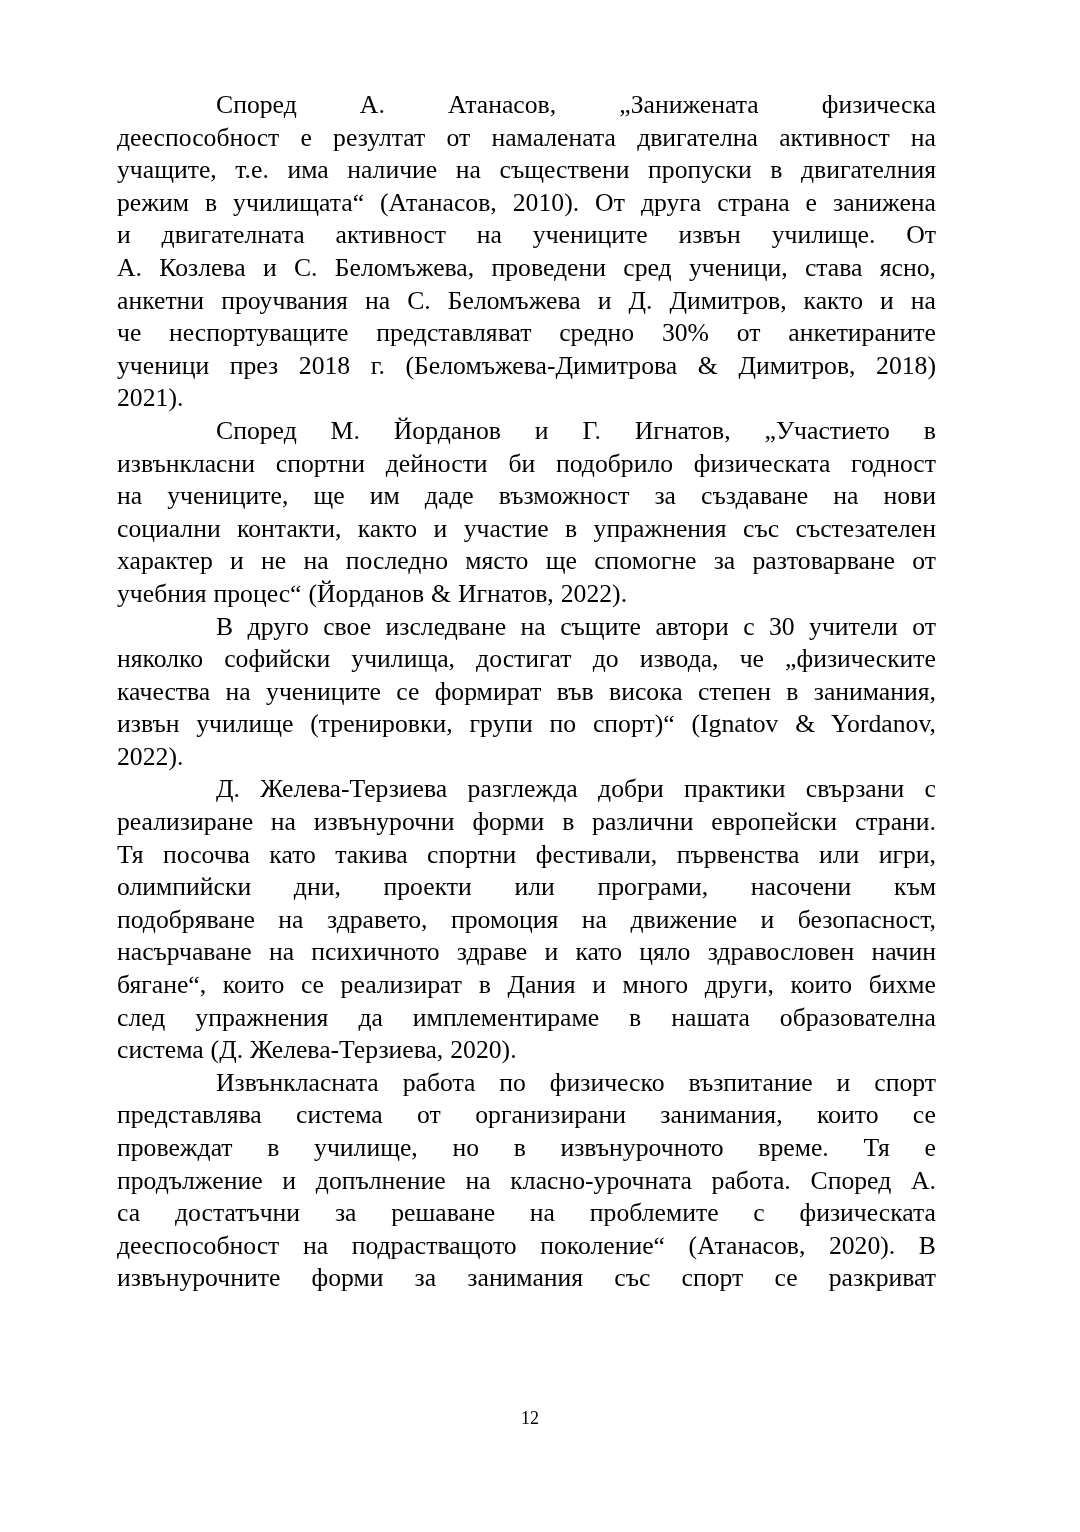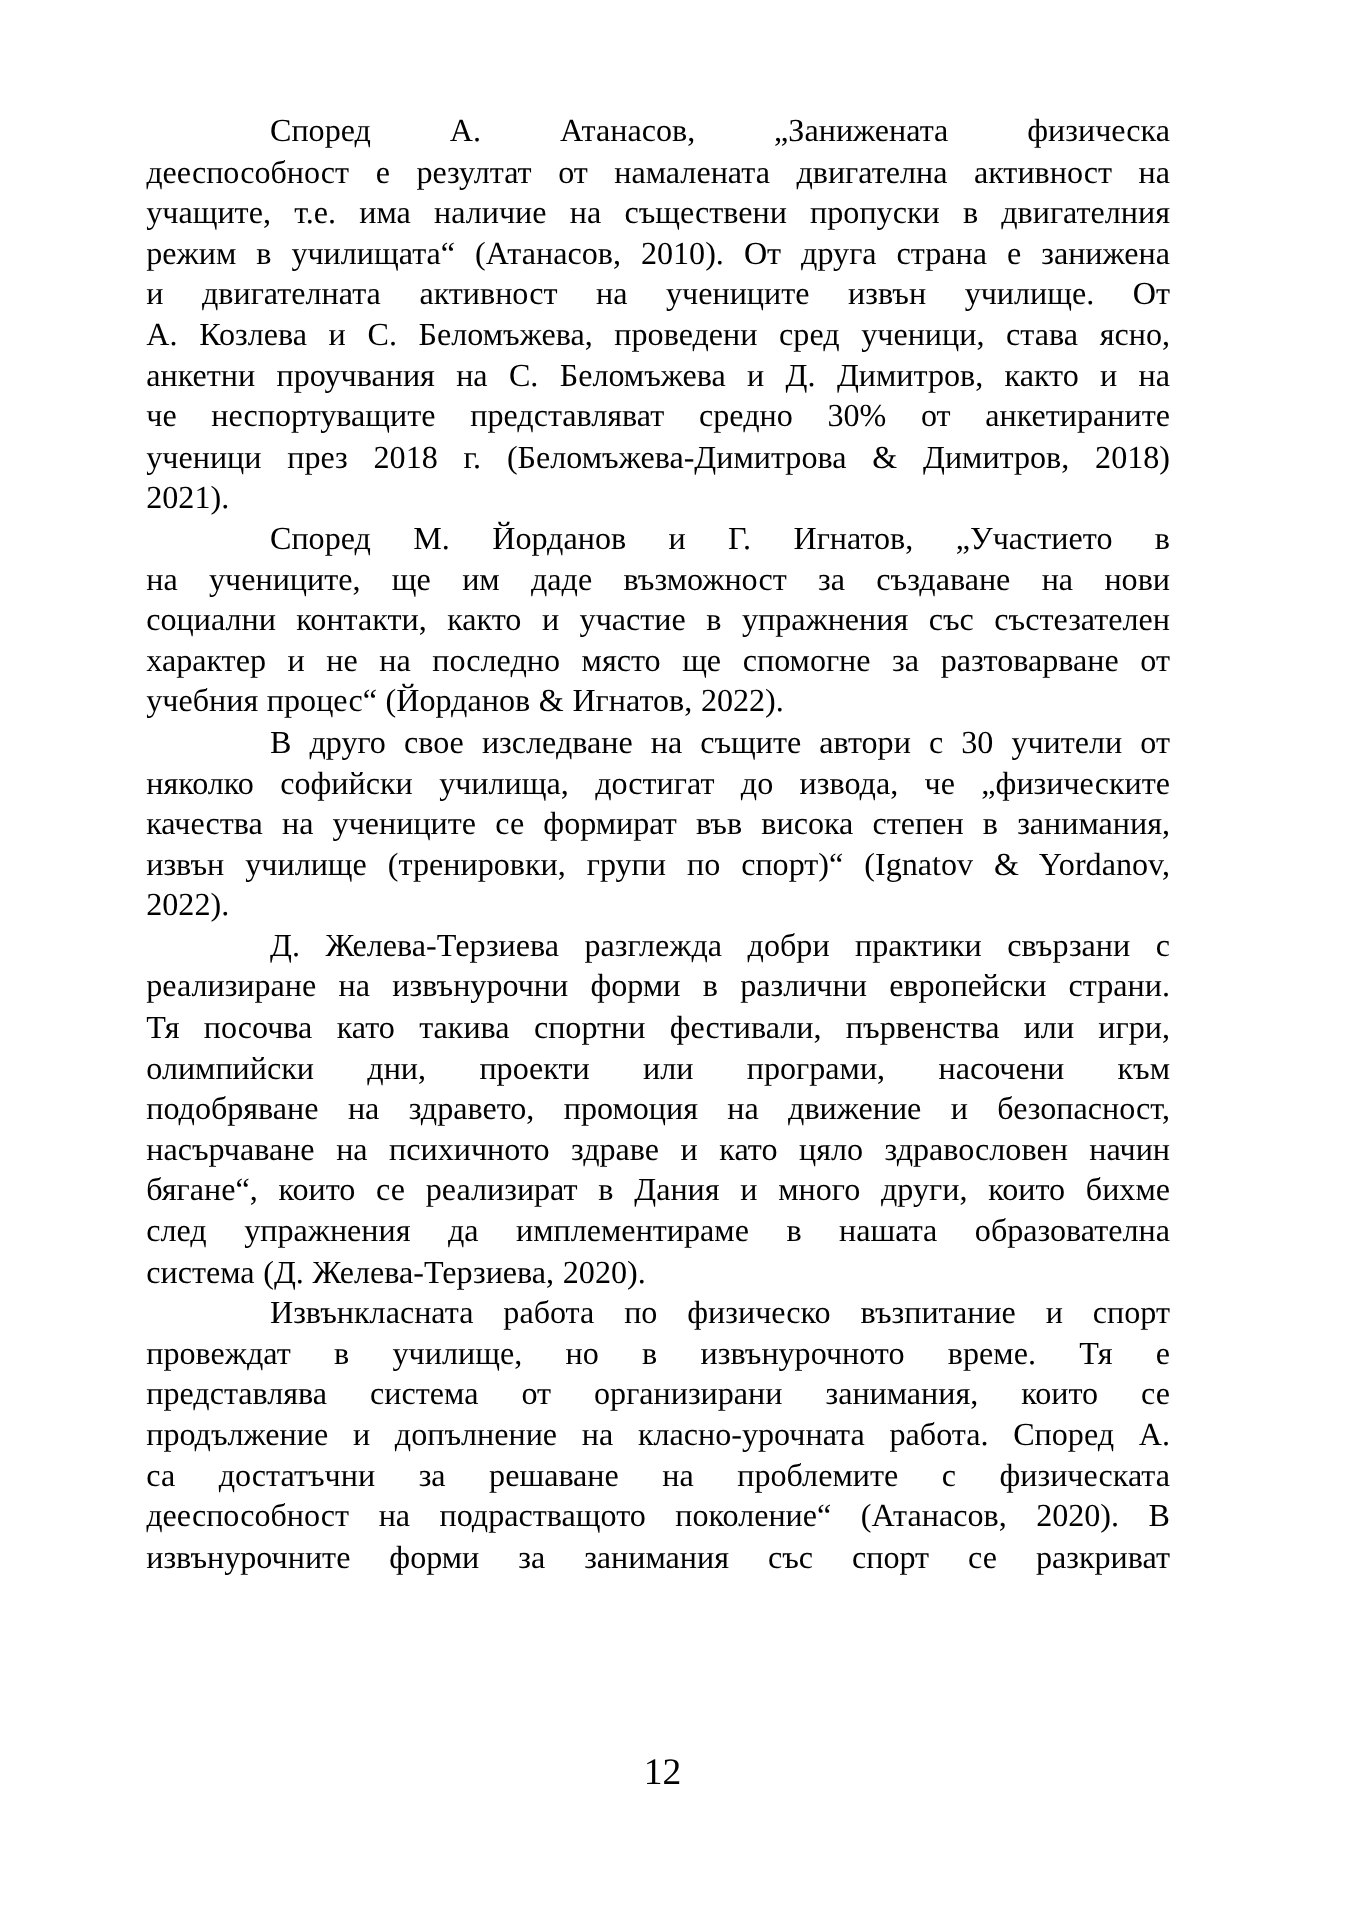--- a/index.html
+++ b/index.html
@@ -47,21 +47,21 @@
   }
   .para .line:first-child {
     text-indent: 99px;
   }
   .page-number {
     position: absolute;
     top: 1402px;
     left: 0;
     width: 1060px;
     text-align: center;
-    font-size: 30px;
+    font-size: 18px;
     line-height: 32.6px;
   }
 </style>
 </head>
 <body>
 
 <div class="page">
   <div class="text-block">
       <div class="para">
         <div class="line">Според А. Атанасов, „Занижената физическа</div>
@@ -70,20 +70,21 @@
         <div class="line">режим в училищата“ (Атанасов, 2010). От друга страна е занижена</div>
         <div class="line">и двигателната активност на учениците извън училище. От</div>
         <div class="line">А. Козлева и С. Беломъжева, проведени сред ученици, става ясно,</div>
         <div class="line">анкетни проучвания на С. Беломъжева и Д. Димитров, както и на</div>
         <div class="line">че неспортуващите представляват средно 30% от анкетираните</div>
         <div class="line">ученици през 2018 г. (Беломъжева-Димитрова &amp; Димитров, 2018)</div>
         <div class="line last">2021).</div>
       </div>
       <div class="para">
         <div class="line">Според М. Йорданов и Г. Игнатов, „Участието в</div>
+        <div class="line">извънкласни спортни дейности би подобрило физическата годност</div>
         <div class="line">на учениците, ще им даде възможност за създаване на нови</div>
         <div class="line">социални контакти, както и участие в упражнения със състезателен</div>
         <div class="line">характер и не на последно място ще спомогне за разтоварване от</div>
         <div class="line last">учебния процес“ (Йорданов &amp; Игнатов, 2022).</div>
       </div>
       <div class="para">
         <div class="line">В друго свое изследване на същите автори с 30 учители от</div>
         <div class="line">няколко софийски училища, достигат до извода, че „физическите</div>
         <div class="line">качества на учениците се формират във висока степен в занимания,</div>
         <div class="line">извън училище (тренировки, групи по спорт)“ (Ignatov &amp; Yordanov,</div>
@@ -95,22 +96,22 @@
         <div class="line">Тя посочва като такива спортни фестивали, първенства или игри,</div>
         <div class="line">олимпийски дни, проекти или програми, насочени към</div>
         <div class="line">подобряване на здравето, промоция на движение и безопасност,</div>
         <div class="line">насърчаване на психичното здраве и като цяло здравословен начин</div>
         <div class="line">бягане“, които се реализират в Дания и много други, които бихме</div>
         <div class="line">след упражнения да имплементираме в нашата образователна</div>
         <div class="line last">система (Д. Желева-Терзиева, 2020).</div>
       </div>
       <div class="para">
         <div class="line">Извънкласната работа по физическо възпитание и спорт</div>
+        <div class="line">представлява система от организирани занимания, които се</div>
         <div class="line">провеждат в училище, но в извънурочното време. Тя е</div>
-        <div class="line">представлява система от организирани занимания, които се</div>
         <div class="line">продължение и допълнение на класно-урочната работа. Според А.</div>
         <div class="line">са достатъчни за решаване на проблемите с физическата</div>
         <div class="line">дееспособност на подрастващото поколение“ (Атанасов, 2020). В</div>
         <div class="line">извънурочните форми за занимания със спорт се разкриват</div>
       </div>
     </div>
   <div class="page-number">12</div>
 </div>
 
 </body></html>

